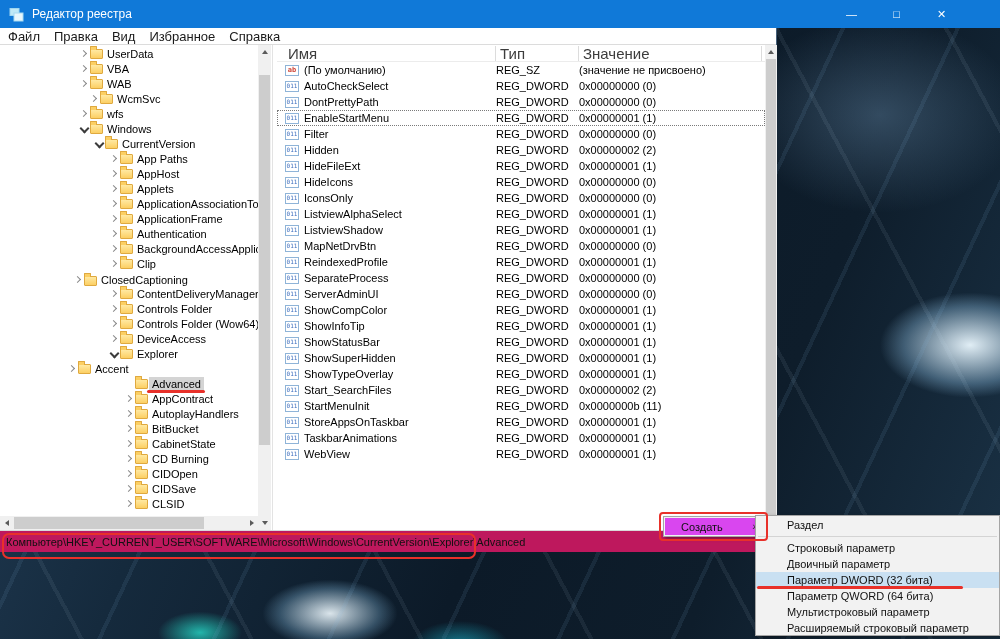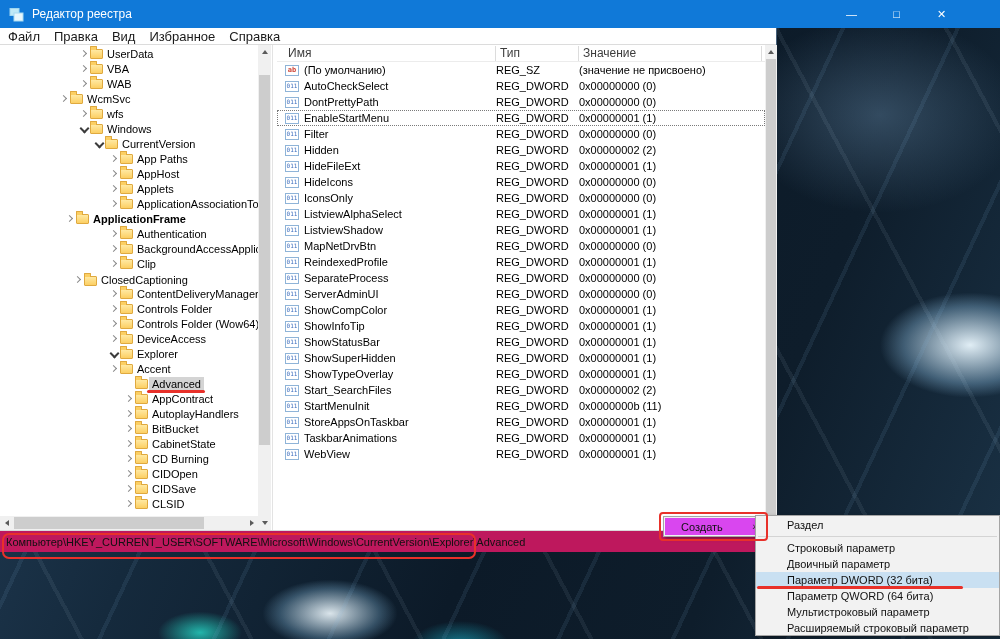--- a/index.html
+++ b/index.html
@@ -58,21 +58,21 @@
   .tree-hscroll .sb-thumb{top:1px;bottom:1px;left:14px;width:190px;}
   .tri{width:0;height:0;display:block;}
   .tri-up{border-left:3px solid transparent;border-right:3px solid transparent;border-bottom:4px solid #5a5a5a;}
   .tri-down{border-left:3px solid transparent;border-right:3px solid transparent;border-top:4px solid #5a5a5a;}
   .tri-left{border-top:3px solid transparent;border-bottom:3px solid transparent;border-right:4px solid #5a5a5a;}
   .tri-right{border-top:3px solid transparent;border-bottom:3px solid transparent;border-left:4px solid #5a5a5a;}
   .panel-divider{position:absolute;left:272px;top:17px;width:1px;height:485px;background:#e3e3e3;}
 
   
   .list-panel{position:absolute;left:277px;top:17px;width:488px;height:485px;overflow:hidden;background:#fff;}
-  .lv-header{position:relative;height:17px;display:flex;align-items:center;padding-left:11px;font-size:12px;color:#3c3c3c;border-bottom:1px solid #ececec;}
+  .lv-header{position:relative;height:17px;display:flex;align-items:center;padding-left:11px;font-size:15px;color:#3c3c3c;border-bottom:1px solid #ececec;}
   .h-cell.w1{width:212px;}.h-cell.w2{width:83px;}.h-cell.w3{flex:1;}
   .h-sep{position:absolute;top:1px;width:1px;height:15px;background:#dcdcdc;}
   .h-sep.s1{left:218px}.h-sep.s2{left:301px}.h-sep.s3{left:484px}
   .lv-row{display:flex;align-items:center;height:16px;font-size:11px;color:#000;white-space:nowrap;}
   .lv-row.focused{outline:1px dotted #7a7a7a;outline-offset:-1px;}
   .vicon{flex:none;margin-left:8px;width:14px;height:11px;border:1px solid #8fb4d8;background:#fff;display:flex;align-items:center;justify-content:center;font-family:"DejaVu Sans Mono",monospace;}
   .vicon.string::after{content:"ab";font-size:7px;color:#cf4537;font-weight:bold;line-height:1;}
   .vicon.dword::after{content:"011";font-size:6px;color:#3f6fbe;line-height:1;}
   .c-name{margin-left:5px;width:192px;overflow:hidden;}
   .c-type{width:83px;}
@@ -140,21 +140,21 @@
         <span class="folder"></span>
         <span class="tlabel">VBA</span>
       </div>
 
       <div class="tree-row" style="padding-left: 78px;">
         <span class="arrow collapsed"></span>
         <span class="folder"></span>
         <span class="tlabel">WAB</span>
       </div>
 
-      <div class="tree-row" style="padding-left: 58px;">
+      <div class="tree-row" style="padding-left: 58px; margin-left: 30px;">
         <span class="arrow collapsed"></span>
         <span class="folder"></span>
         <span class="tlabel">WcmSvc</span>
       </div>
 
       <div class="tree-row" style="padding-left: 78px;">
         <span class="arrow collapsed"></span>
         <span class="folder"></span>
         <span class="tlabel">wfs</span>
       </div>
@@ -188,21 +188,21 @@
         <span class="folder"></span>
         <span class="tlabel">Applets</span>
       </div>
 
       <div class="tree-row" style="padding-left: 108px;">
         <span class="arrow collapsed"></span>
         <span class="folder"></span>
         <span class="tlabel">ApplicationAssociationToas</span>
       </div>
 
-      <div class="tree-row" style="padding-left: 64px; font-weight: bold;">
+      <div class="tree-row" style="padding-left: 108px;">
         <span class="arrow collapsed"></span>
         <span class="folder"></span>
         <span class="tlabel">ApplicationFrame</span>
       </div>
 
       <div class="tree-row" style="padding-left: 108px;">
         <span class="arrow collapsed"></span>
         <span class="folder"></span>
         <span class="tlabel">Authentication</span>
       </div>
@@ -248,21 +248,21 @@
         <span class="folder"></span>
         <span class="tlabel">DeviceAccess</span>
       </div>
 
       <div class="tree-row" style="padding-left: 108px;">
         <span class="arrow expanded"></span>
         <span class="folder"></span>
         <span class="tlabel">Explorer</span>
       </div>
 
-      <div class="tree-row" style="padding-left: 108px;">
+      <div class="tree-row" style="padding-left: 66px;">
         <span class="arrow collapsed"></span>
         <span class="folder"></span>
         <span class="tlabel">Accent</span>
       </div>
 
       <div class="tree-row selected" style="padding-left: 123px;">
         <span class="arrow none"></span>
         <span class="folder"></span>
         <span class="tlabel">Advanced</span>
       </div>

